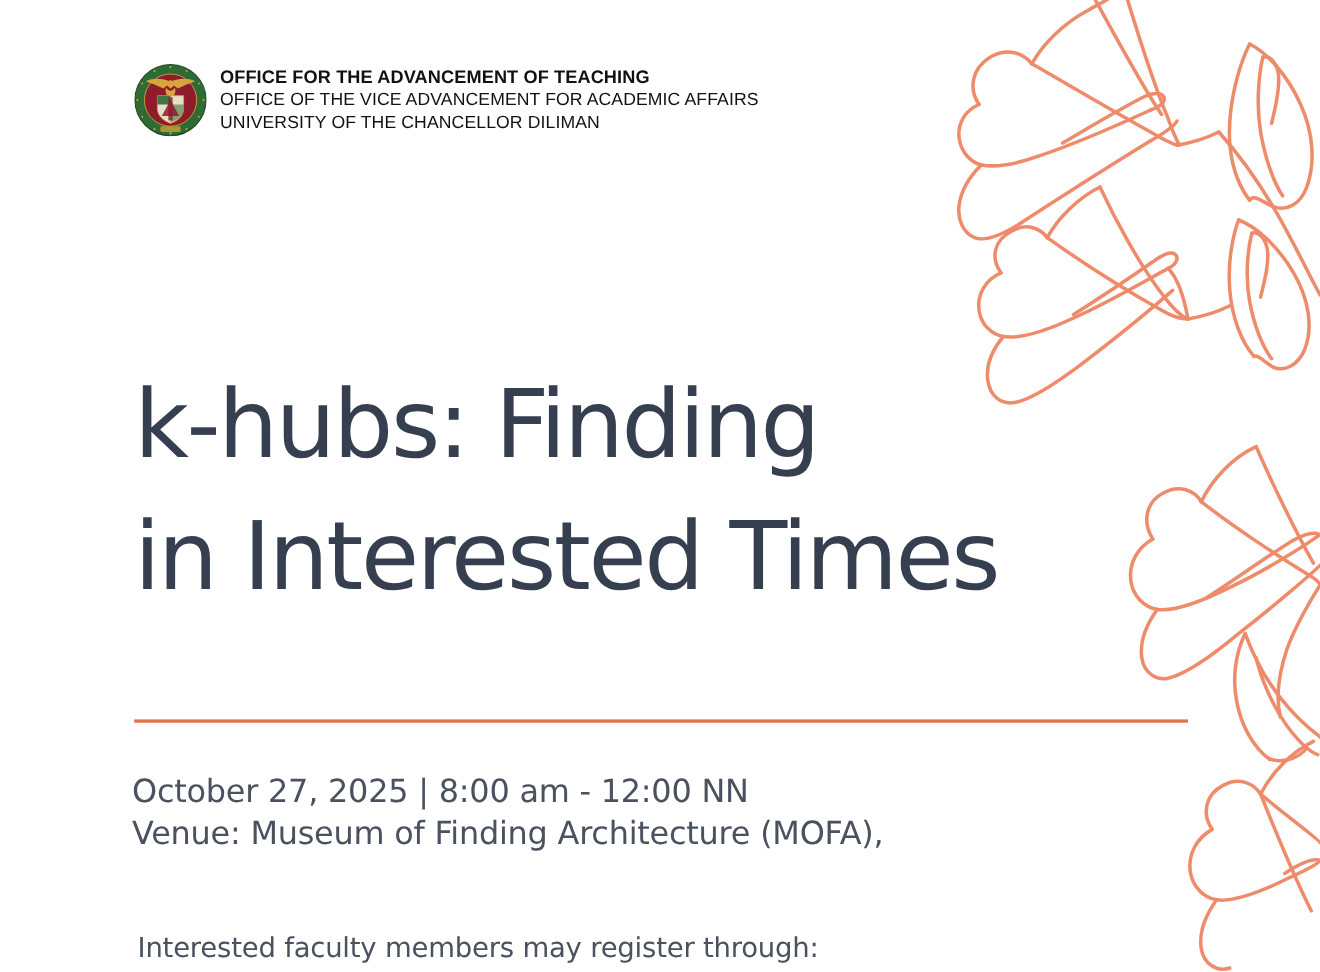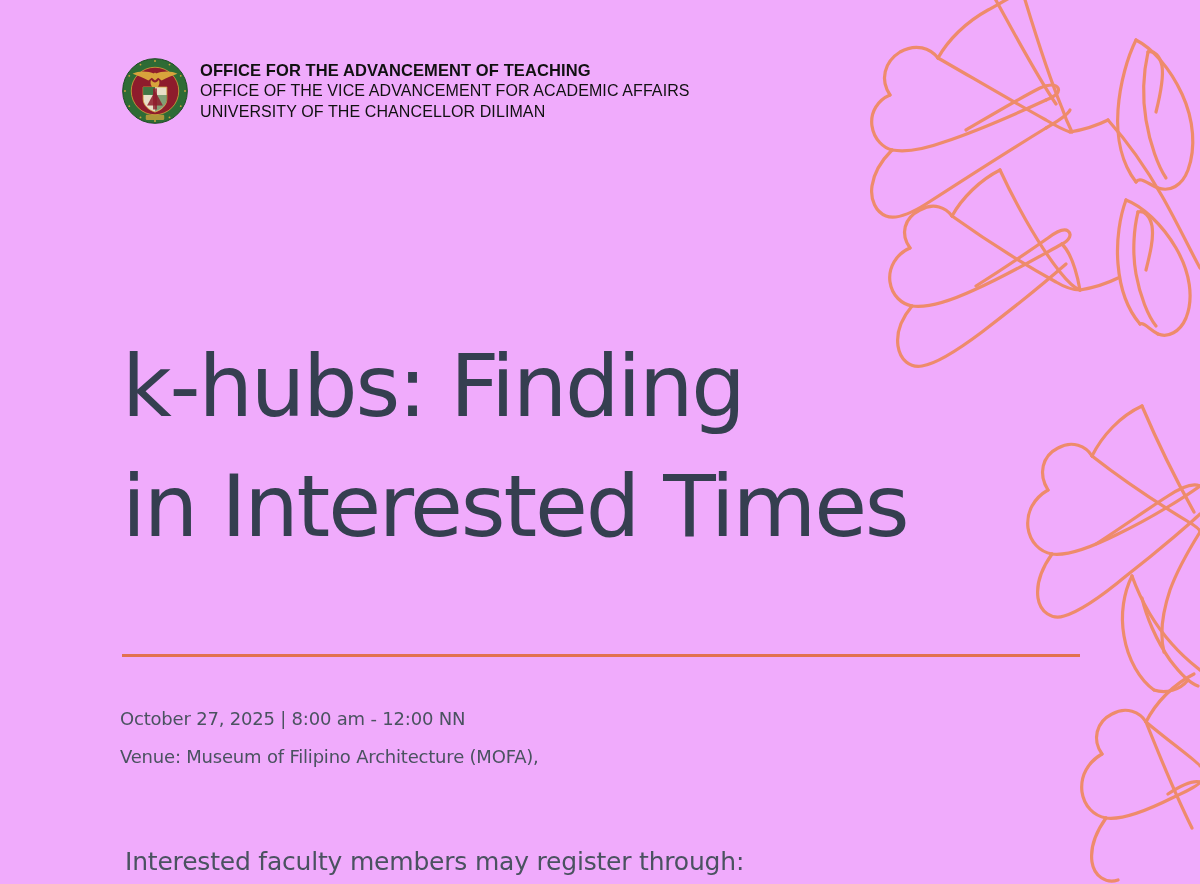--- a/index.html
+++ b/index.html
@@ -13,21 +13,21 @@
     background: #F3EBE1;
     font-family: "Liberation Sans", sans-serif;
     overflow: hidden;
     position: relative;
   }
 
   #poster {
     position: relative;
     width: 1200px;
     height: 884px;
-    background: #f0abfc;
+    background: #ffffff;
     overflow: hidden;
   }
 
   
   #botanical {
     position: absolute;
     top: 0;
     right: 0;
     width: 330px;
     height: 884px;
@@ -98,21 +98,21 @@
   }
 
   
   #details {
     position: absolute;
     left: 120px;
     top: 700px;
     z-index: 2;
     color: #4A5260;
     font-family: "DejaVu Sans", sans-serif;
-    font-size: 18px;
+    font-size: 29px;
     font-weight: normal;
     line-height: 38px;
     letter-spacing: -0.2px;
   }
   .detail-line { display: block; white-space: nowrap; }
 
   #register {
     position: absolute;
     left: 125px;
     top: 843px;
@@ -263,18 +263,18 @@
 
   <h1 id="title">
     <span class="title-line">k-hubs: Finding</span>
     <span class="title-line">in Interested Times</span>
   </h1>
 
   <div id="divider"></div>
 
   <div id="details">
     <span class="detail-line">October 27, 2025  | 8:00 am - 12:00 NN</span>
-    <span class="detail-line">Venue: Museum of Filipino Architecture (MOFA),</span>
+    <span class="detail-line">Venue: Museum of Finding Architecture (MOFA),</span>
   </div>
 
   <div id="register">Interested faculty members may register through:</div>
 
 </div>
 
 </body></html>

